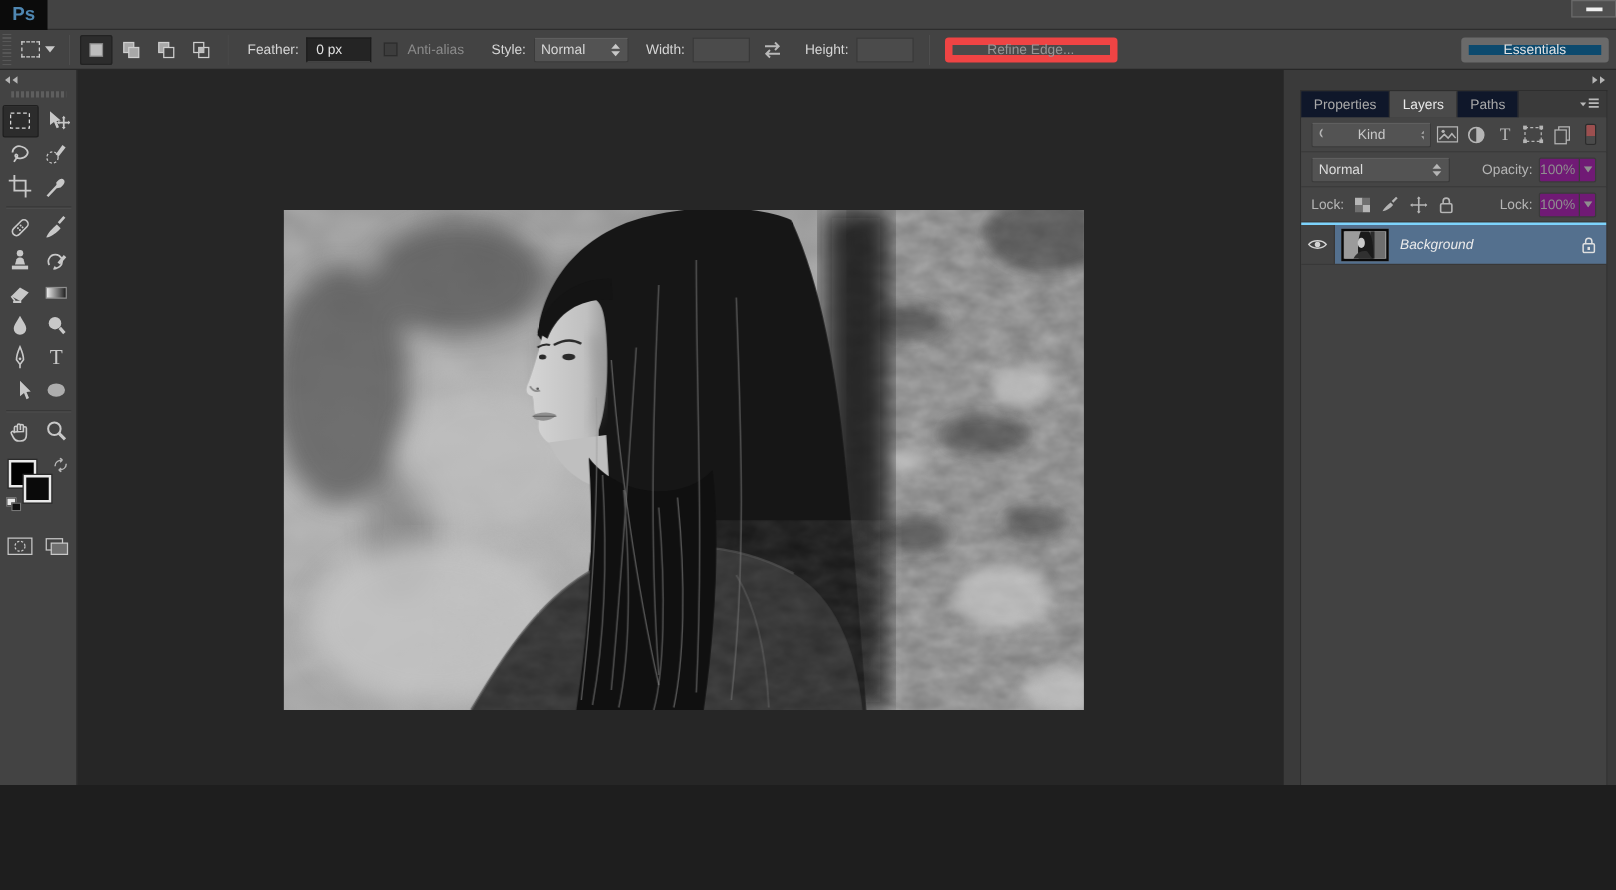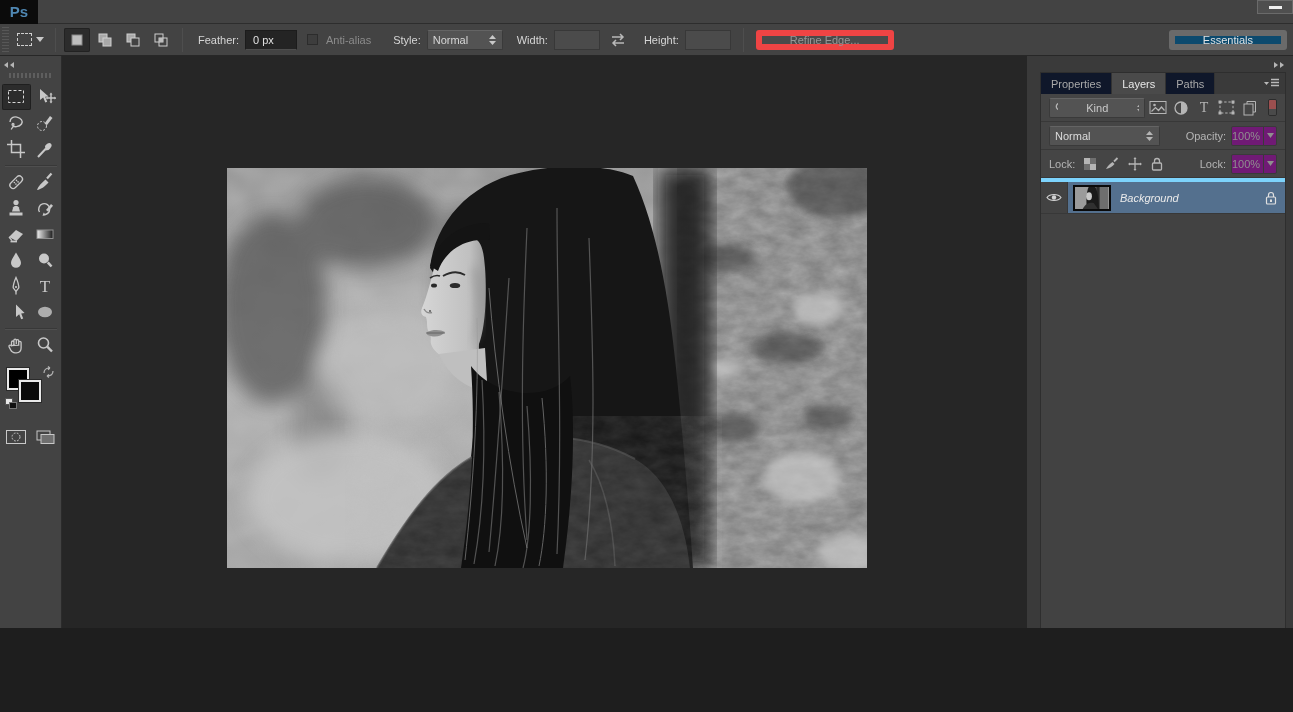--- a/index.html
+++ b/index.html
@@ -83,21 +83,21 @@
   .toggle { width:10px; height:17px; border:1px solid #2c2c2c; border-radius:2px; margin-left:8px; overflow:hidden; }
   .toggle .t { height:9px; background:#9c4f4f; }
   .toggle .b { height:8px; background:#4a4a4a; }
   .blend-dd { width:112px; color:#dcdcdc; }
   .valbox { height:20px; width:46px; background:#701a75; border:1px solid #3a3a3a; border-radius:2px; display:flex; align-items:center; color:#8f8f8f; }
   .valbox span { flex:1; text-align:right; padding-right:3px; }
   .valbox .vb-arrow { width:13px; height:100%; border-left:1px solid #3a3a3a; display:flex; align-items:center; justify-content:center; }
   .plabel { color:#b5b5b5; margin:0 5px; }
   .plabel.right { margin-left:auto;padding-left:26px; }
   .lockicons { display:flex; align-items:center; gap:9px; margin-left:4px; }
-  .layerlist { flex:1; background:#424242; border-top:4px solid #7dd3fc; display:flex; flex-direction:column; }
+  .layerlist { flex:1; background:#424242; border-top:2px solid #7dd3fc; display:flex; flex-direction:column; }
   .layer-row { height:32px; display:flex; align-items:stretch; border-bottom:1px solid #383838; }
   .eye-cell { width:27px; display:flex; align-items:center; justify-content:center; background:#424242; border-right:1px solid #383838; }
   .layer-sel { flex:1; background:#54708e; display:flex; align-items:center; gap:9px; padding:0 8px 0 5px; }
   .lthumb { width:38px; height:26px; border:2px solid #0a0a0a; background:#999; display:block; }
   .lname { font-style:italic; color:#ebebeb; flex:1; }
   .panel-bottom { height:11px; border-top:1px solid #333; background:#464646; overflow:hidden; display:flex; justify-content:center; gap:12px; padding-top:4px; }
   .stub { width:12px; height:12px; border:1px solid #9a9a9a; border-bottom:none; border-radius:2px 2px 0 0; opacity:.85; }
   .stub.round { border-radius:7px 7px 0 0; }
 </style>
 </head>

